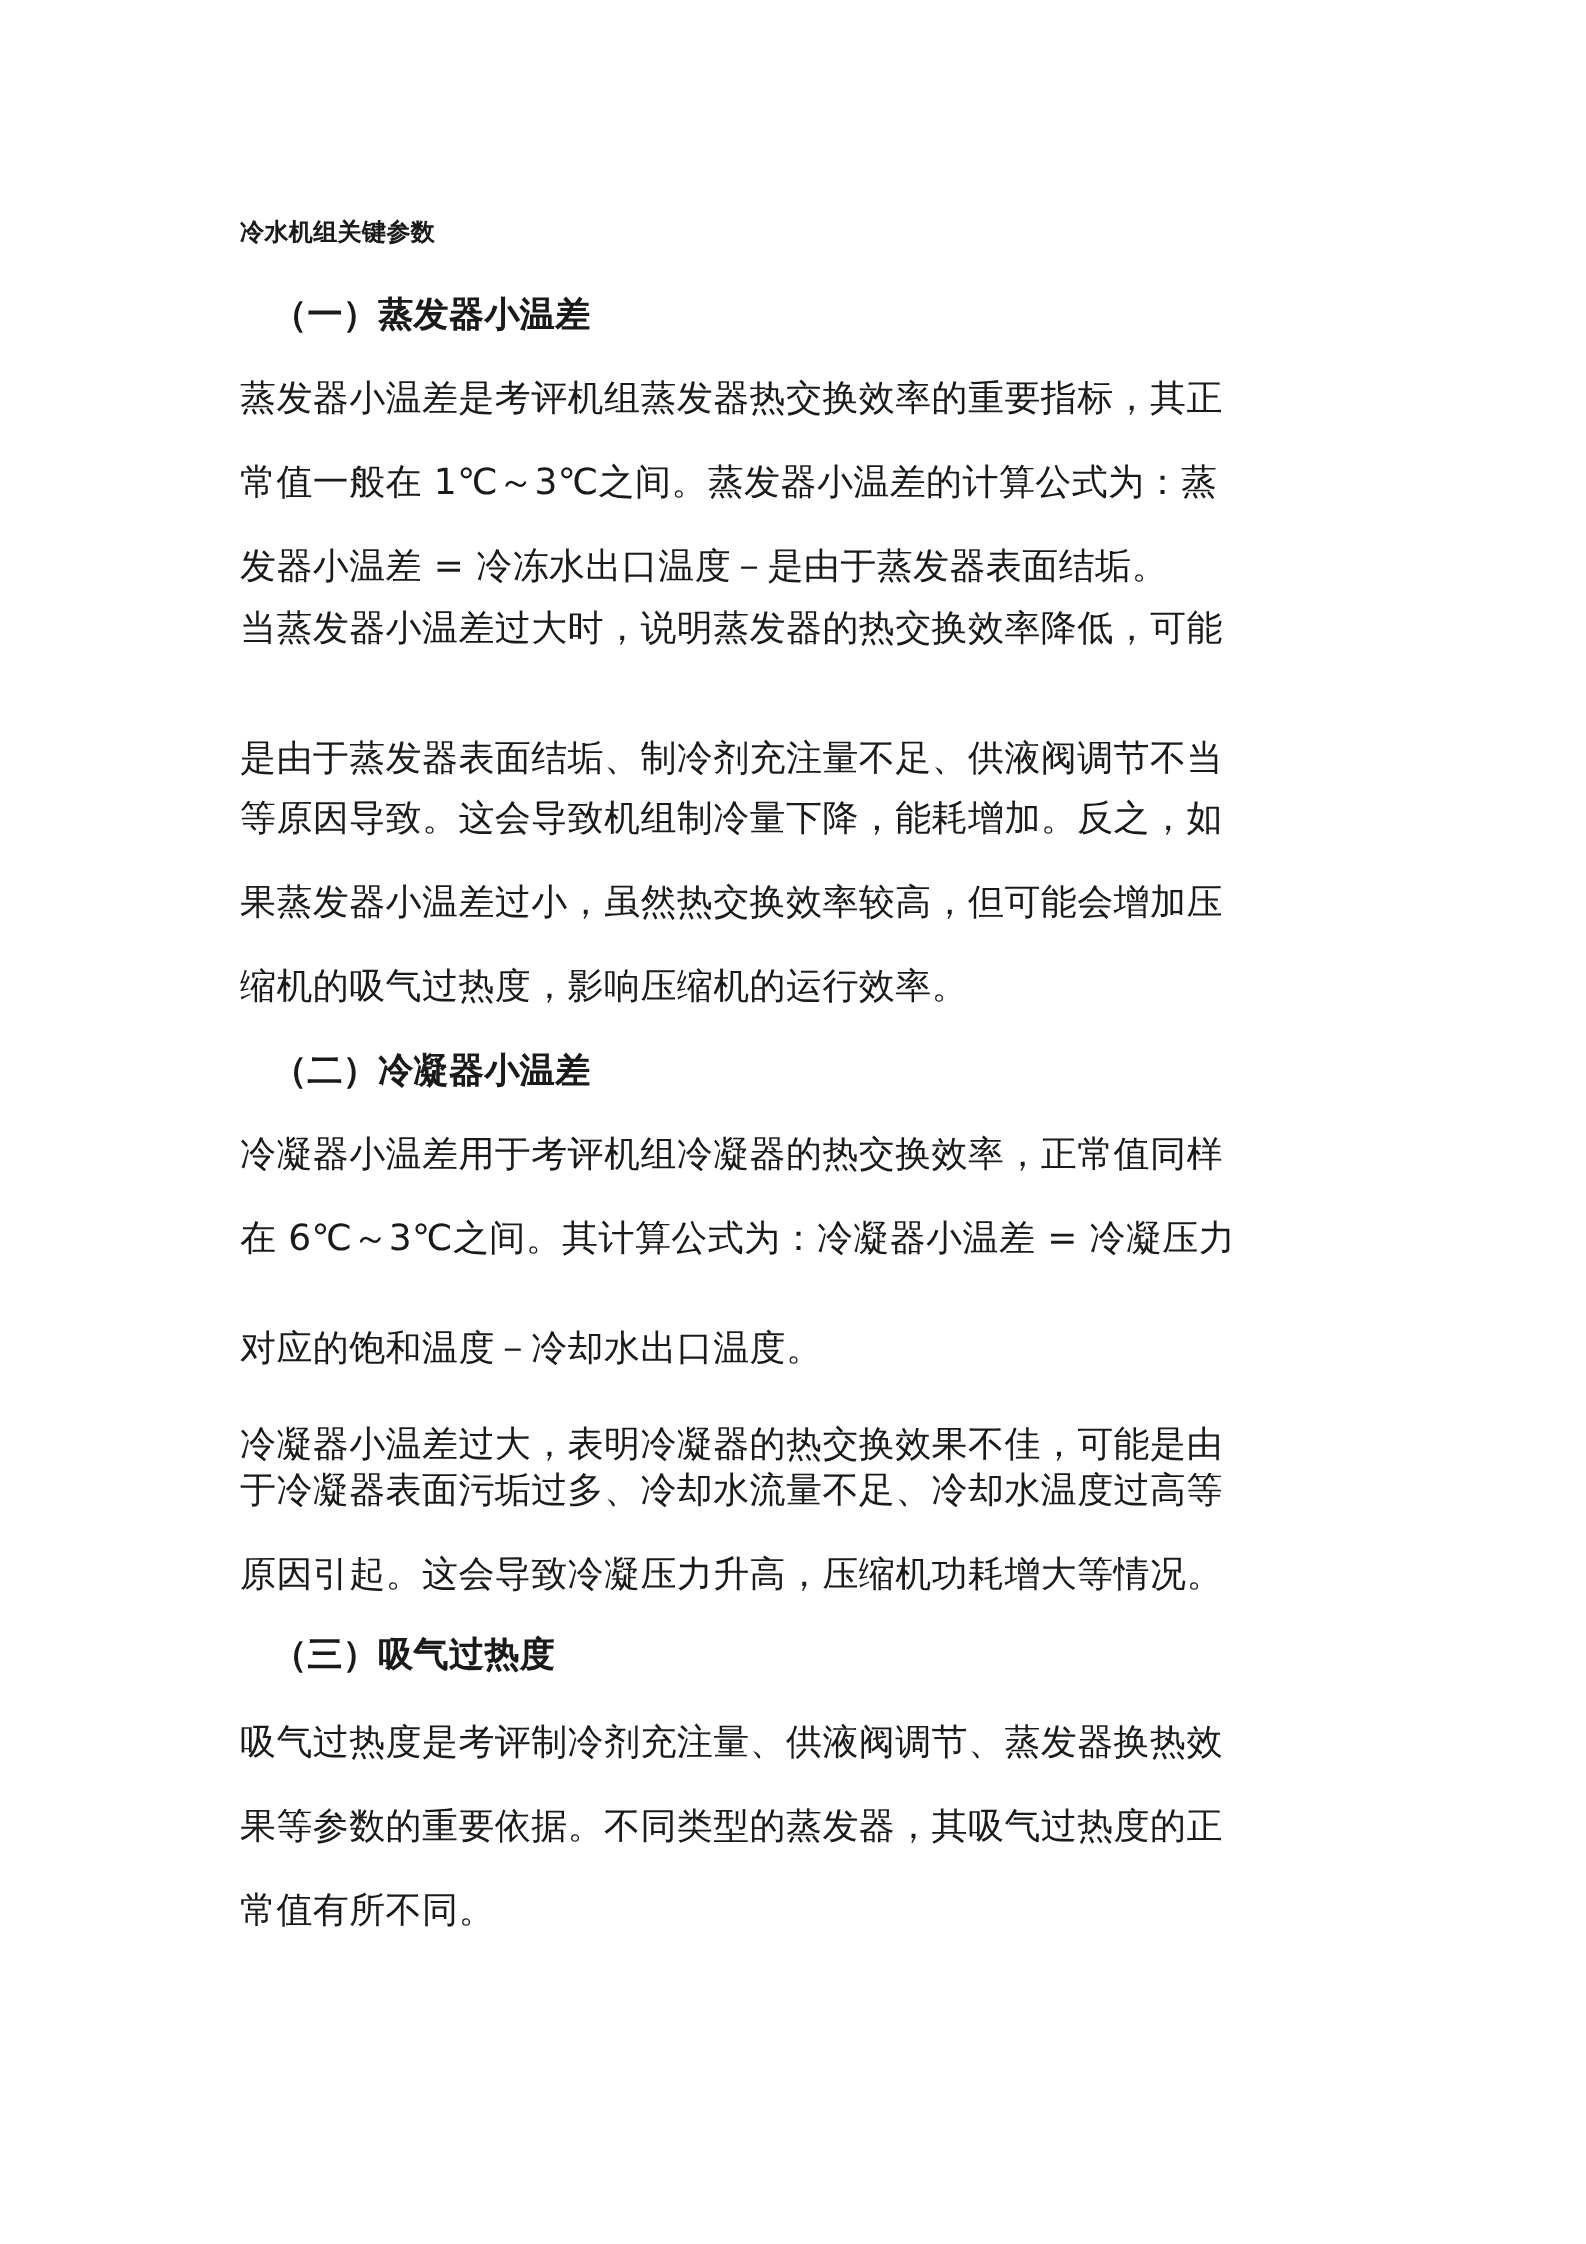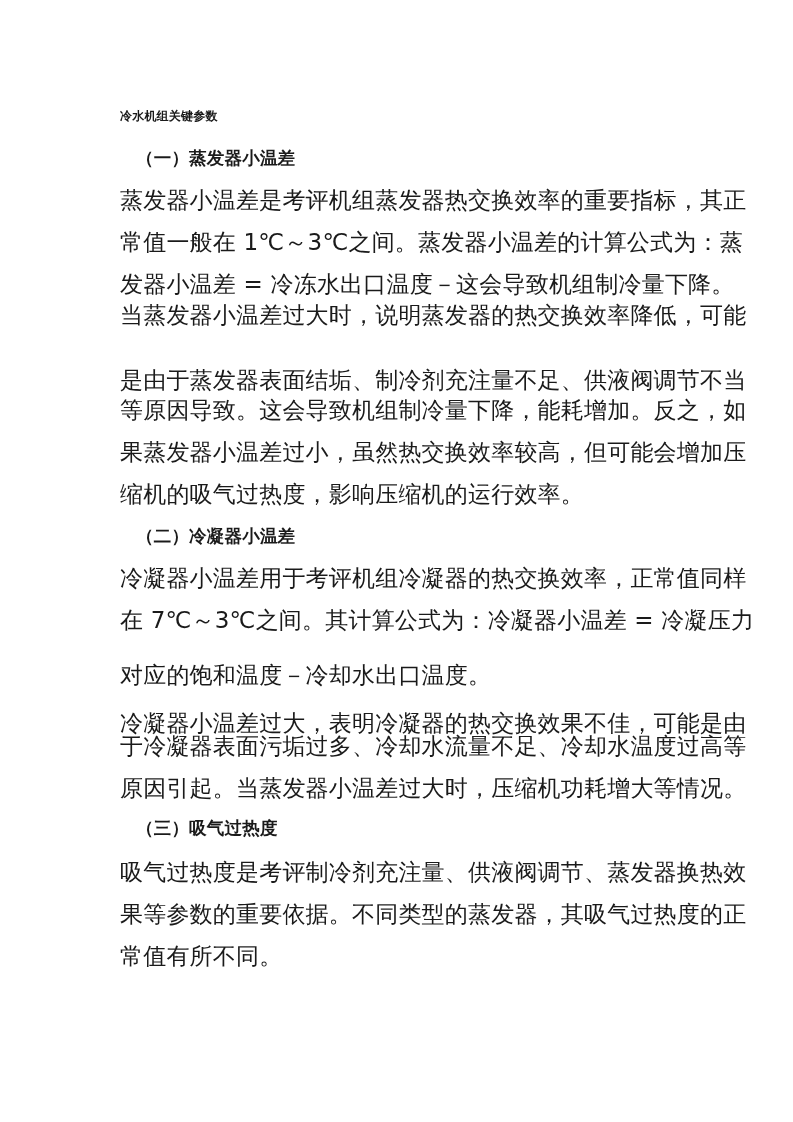--- a/index.html
+++ b/index.html
@@ -1,44 +1,44 @@
 <!DOCTYPE html>
 <html><head>
 <meta charset="utf-8">
 <style>
   html, body { margin: 0; padding: 0; background: #ffffff; }
   body { width: 793px; height: 1122px; position: relative; overflow: hidden;
          font-family: "DejaVu Sans", "Liberation Sans", sans-serif; color: #1a1a1a; }
   .page { position: absolute; left: 120px; top: 100px; width: 555px; }
-  .line { position: absolute; left: 0; white-space: nowrap; font-size: 23px;
+  .line { position: absolute; left: 0; white-space: nowrap; font-size: 18px;
           letter-spacing: 0.2px; line-height: 30px; }
   .title { font-weight: bold; font-size: 12px; }
   .heading { font-weight: bold; font-size: 17.5px; left: -4px; margin-left: 20px; }
 </style>
 </head>
 <body>
 
 <div class="page">
   <div class="line title" style="top:1px">冷水机组关键参数</div>
 
   <div class="line heading" style="top:43px">（一）蒸发器小温差</div>
   <div class="line" style="top:85px">蒸发器小温差是考评机组蒸发器热交换效率的重要指标，其正</div>
   <div class="line" style="top:127px">常值一般在 1℃～3℃之间。蒸发器小温差的计算公式为：蒸</div>
-  <div class="line" style="top:169px">发器小温差 = 冷冻水出口温度－这会导致机组制冷量下降。</div>
+  <div class="line" style="top:169px">发器小温差 = 冷冻水出口温度－是由于蒸发器表面结垢。</div>
   <div class="line" style="top:200px">当蒸发器小温差过大时，说明蒸发器的热交换效率降低，可能</div>
   <div class="line" style="top:265px">是由于蒸发器表面结垢、制冷剂充注量不足、供液阀调节不当</div>
   <div class="line" style="top:295px">等原因导致。这会导致机组制冷量下降，能耗增加。反之，如</div>
   <div class="line" style="top:337px">果蒸发器小温差过小，虽然热交换效率较高，但可能会增加压</div>
   <div class="line" style="top:379px">缩机的吸气过热度，影响压缩机的运行效率。</div>
 
   <div class="line heading" style="top:421px">（二）冷凝器小温差</div>
   <div class="line" style="top:463px">冷凝器小温差用于考评机组冷凝器的热交换效率，正常值同样</div>
-  <div class="line" style="top:505px">在 7℃～3℃之间。其计算公式为：冷凝器小温差 = 冷凝压力</div>
+  <div class="line" style="top:505px">在 6℃～3℃之间。其计算公式为：冷凝器小温差 = 冷凝压力</div>
   <div class="line" style="top:560px">对应的饱和温度－冷却水出口温度。</div>
   <div class="line" style="top:608px">冷凝器小温差过大，表明冷凝器的热交换效果不佳，可能是由</div>
   <div class="line" style="top:631px">于冷凝器表面污垢过多、冷却水流量不足、冷却水温度过高等</div>
-  <div class="line" style="top:673px">原因引起。当蒸发器小温差过大时，压缩机功耗增大等情况。</div>
+  <div class="line" style="top:673px">原因引起。这会导致冷凝压力升高，压缩机功耗增大等情况。</div>
 
   <div class="line heading" style="top:713px">（三）吸气过热度</div>
   <div class="line" style="top:757px">吸气过热度是考评制冷剂充注量、供液阀调节、蒸发器换热效</div>
   <div class="line" style="top:799px">果等参数的重要依据。不同类型的蒸发器，其吸气过热度的正</div>
   <div class="line" style="top:841px">常值有所不同。</div>
 </div>
 
 </body></html>

